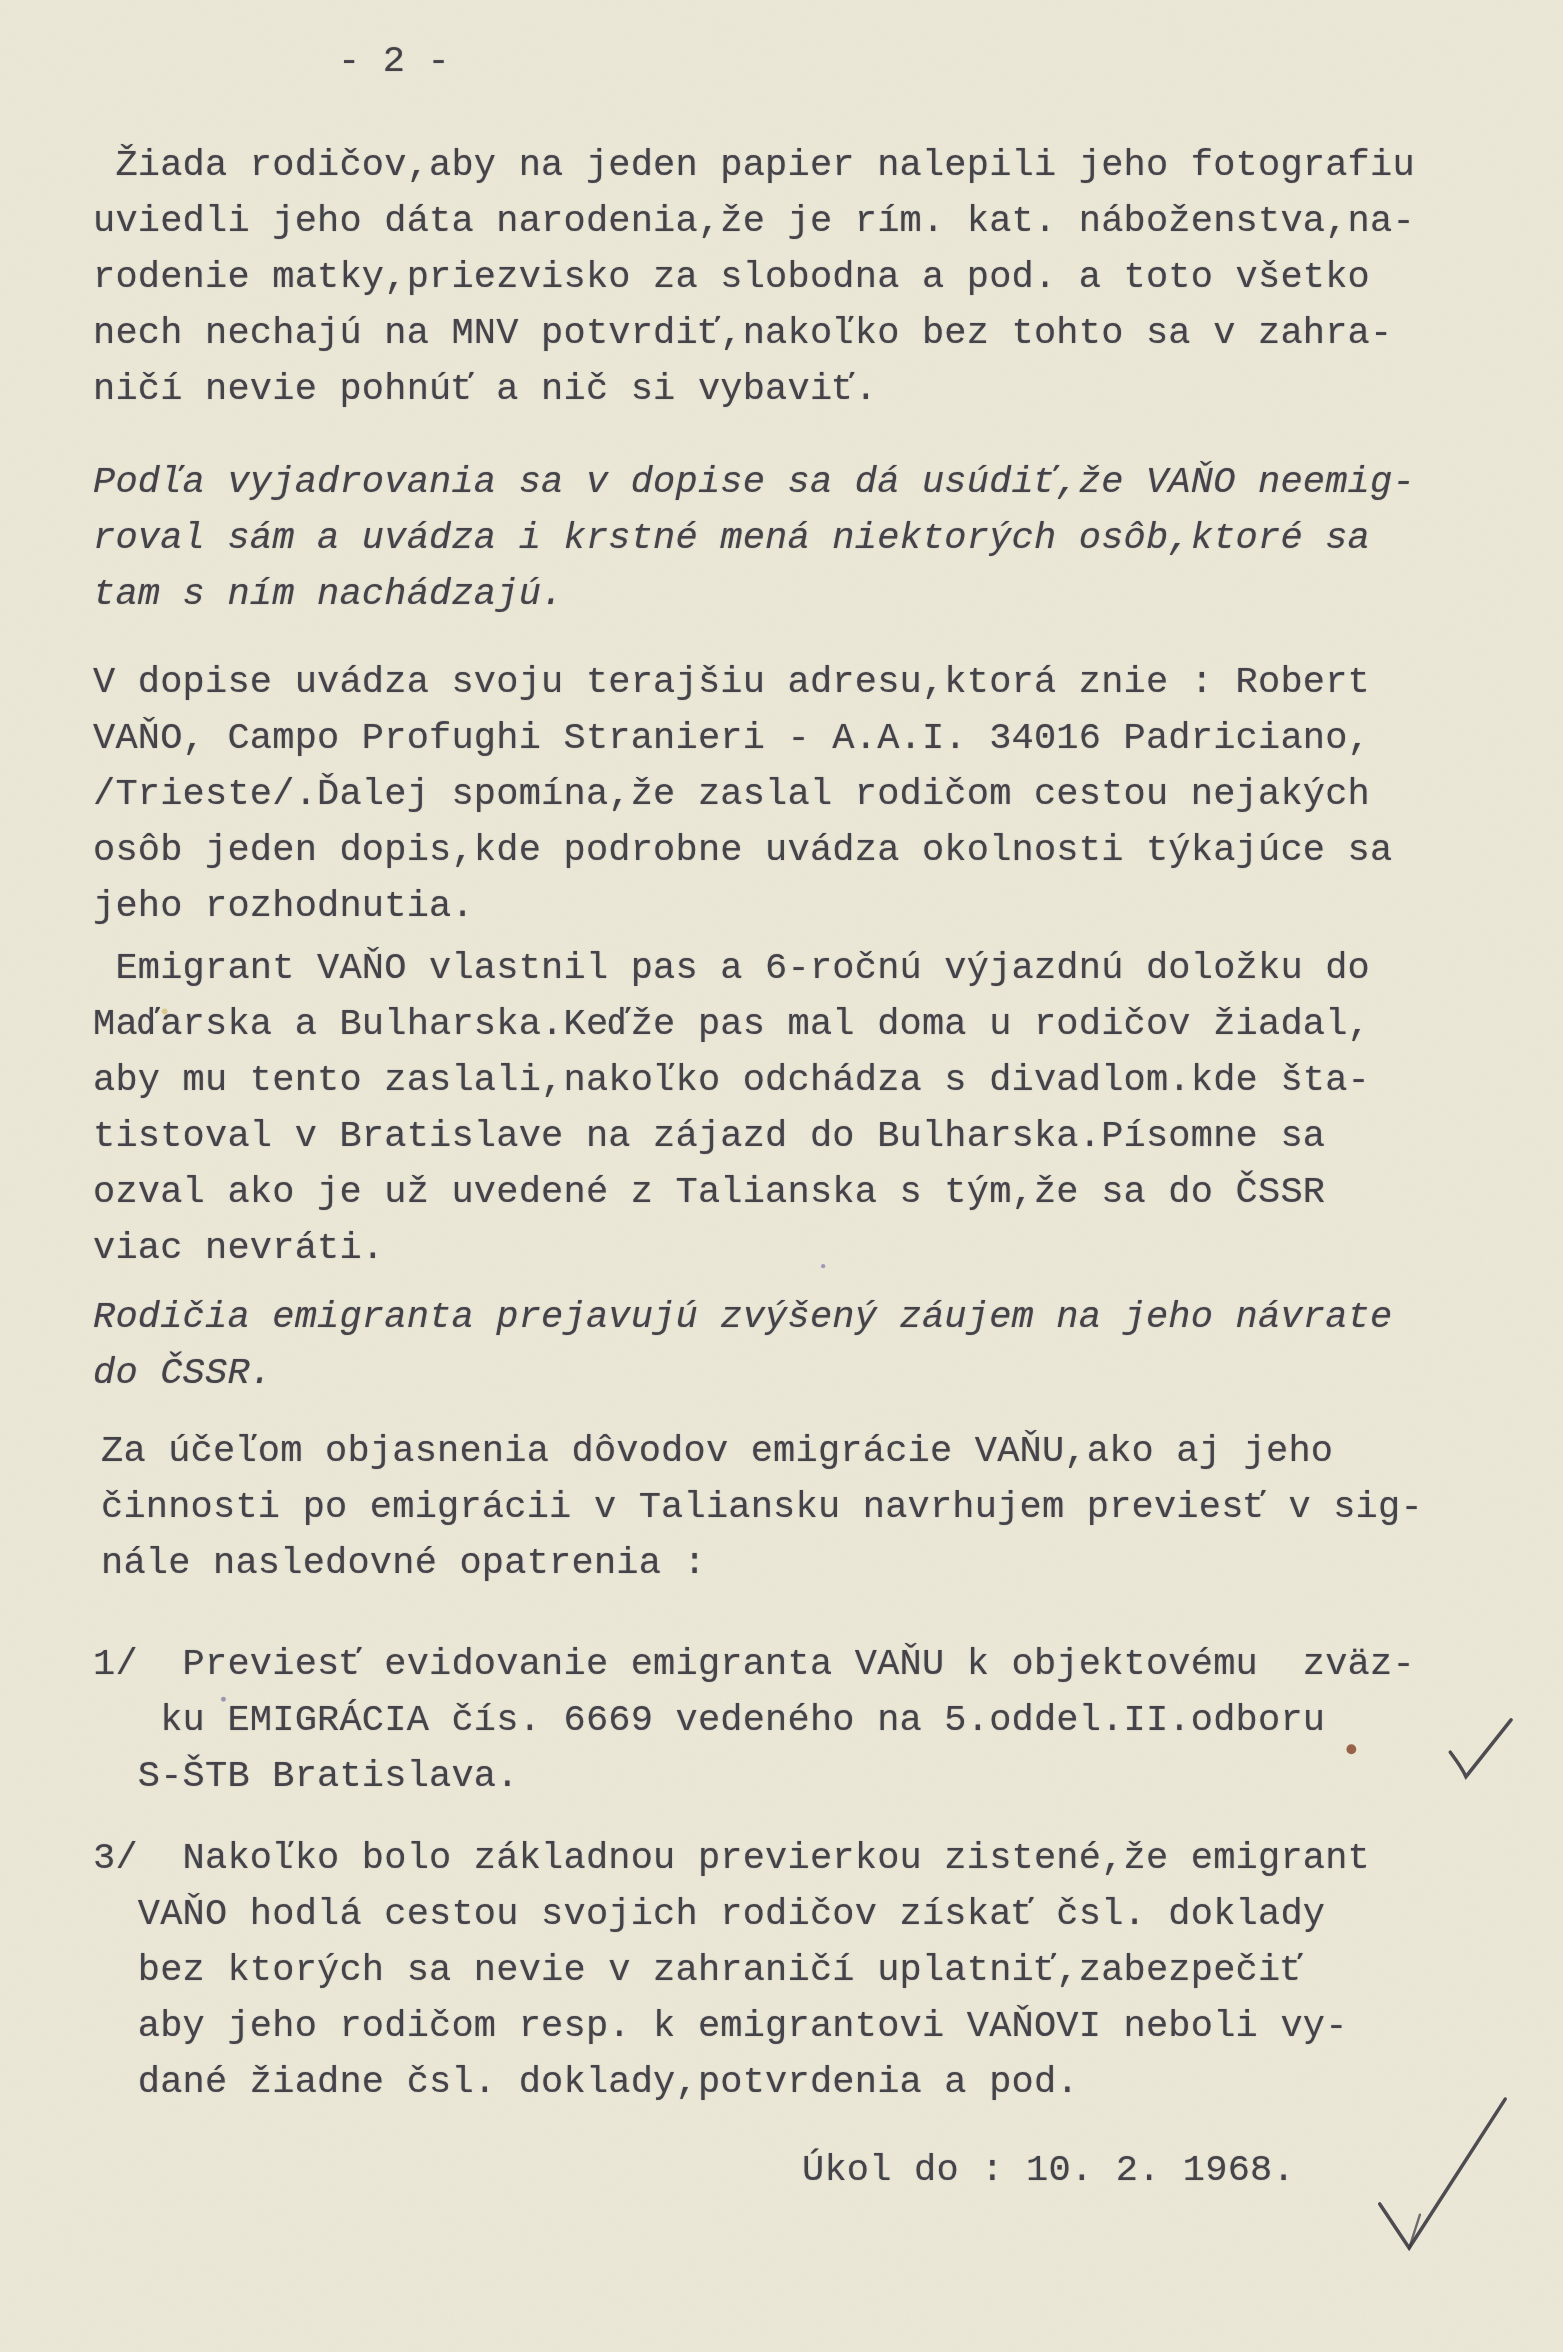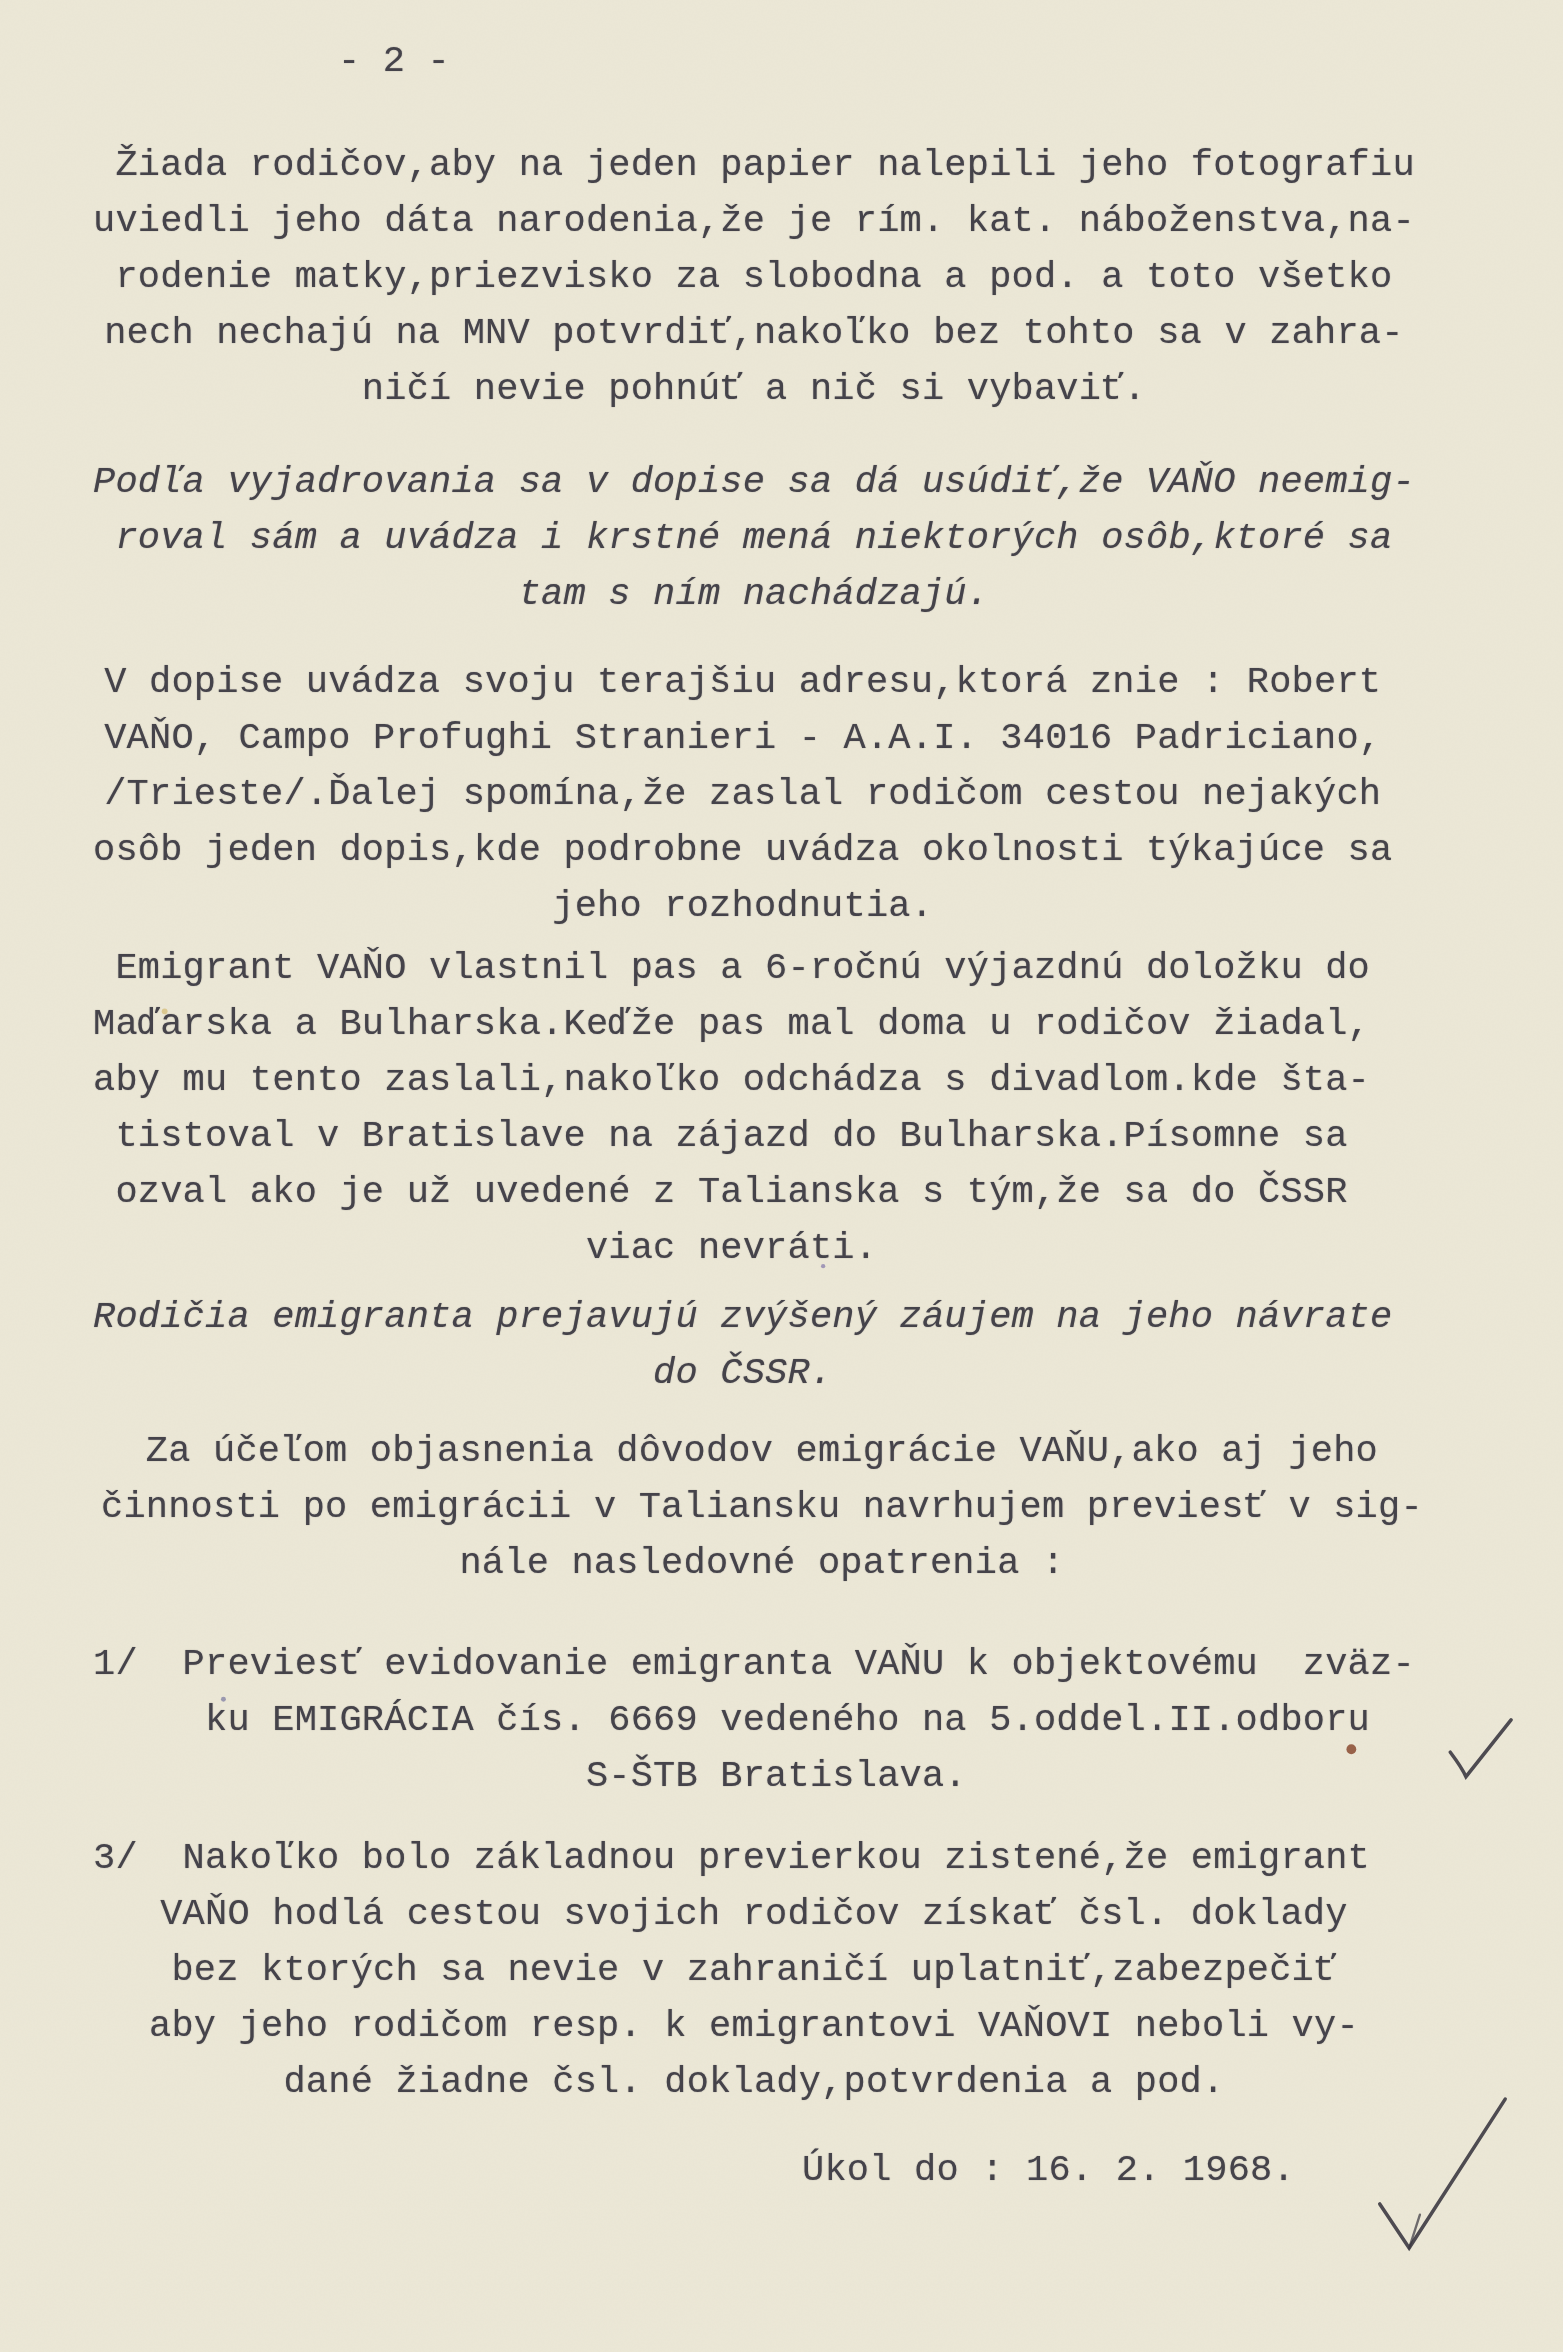--- a/index.html
+++ b/index.html
@@ -26,21 +26,21 @@
     position:absolute;
     font-family:"Liberation Mono","DejaVu Sans Mono",monospace;
     font-size:37px;
     line-height:56px;
     letter-spacing:0.2px;
     color:var(--ink);
     white-space:pre;
     text-shadow:0 0 1.2px rgba(59,57,66,.5);
     opacity:.94;
   }
-  .block{left:93px;text-align:center;}
+  .block{left:93px;}
   .page-indicator{left:338px;top:33px;letter-spacing:0.2px;}
   .b-p1{top:137px;}
   .b-p2{top:454px;font-style:italic;}
   .b-p3{top:636px;margin-top:18px;}
   .b-p4{top:940px;}
   .b-p5{top:1289px;font-style:italic;}
   .b-p6{top:1423px;margin-left:8px;}
   .b-i1{top:1636px;}
   .b-i2{top:1830px;}
   .b-footer{left:802px;top:2142px;}
@@ -95,21 +95,21 @@
 <div class="typed block b-i1">1/  Previesť evidovanie emigranta VAŇU k objektovému  zväz-
    ku EMIGRÁCIA čís. 6669 vedeného na 5.oddel.II.odboru
   S-ŠTB Bratislava.</div>
 
 <div class="typed block b-i2">3/  Nakoľko bolo základnou previerkou zistené,že emigrant
   VAŇO hodlá cestou svojich rodičov získať čsl. doklady
   bez ktorých sa nevie v zahraničí uplatniť,zabezpečiť
   aby jeho rodičom resp. k emigrantovi VAŇOVI neboli vy-
   dané žiadne čsl. doklady,potvrdenia a pod.</div>
 
-<div class="typed b-footer">Úkol do : 16. 2. 1968.</div>
+<div class="typed b-footer">Úkol do : 10. 2. 1968.</div>
 
 <svg class="marks" width="1563" height="2352" xmlns="http://www.w3.org/2000/svg" viewBox="0 0 1595 2400">
   <path d="M1480,1788 C1486,1796 1492,1804 1496,1813 L1542,1755" fill="none" stroke="var(--pen)" stroke-width="3.6" stroke-linecap="round" opacity="0.88"></path>
   <circle cx="1379" cy="1785" r="5" fill="var(--blot)" opacity="0.85"></circle>
   <path d="M1408,2249 L1438,2294 L1536,2142" fill="none" stroke="var(--pen)" stroke-width="3.6" stroke-linecap="round" opacity="0.88"></path>
   <path d="M1438,2294 L1449,2260" fill="none" stroke="var(--pen)" stroke-width="2.4" stroke-linecap="round" opacity="0.7"></path>
   <circle cx="228" cy="1734" r="2.5" fill="#4a4a8a" opacity="0.5"></circle>
   <circle cx="840" cy="1292" r="2.2" fill="#5a4a9a" opacity="0.5"></circle>
   <circle cx="168" cy="1032" r="3" fill="#c8a23a" opacity="0.45"></circle>
 </svg>

